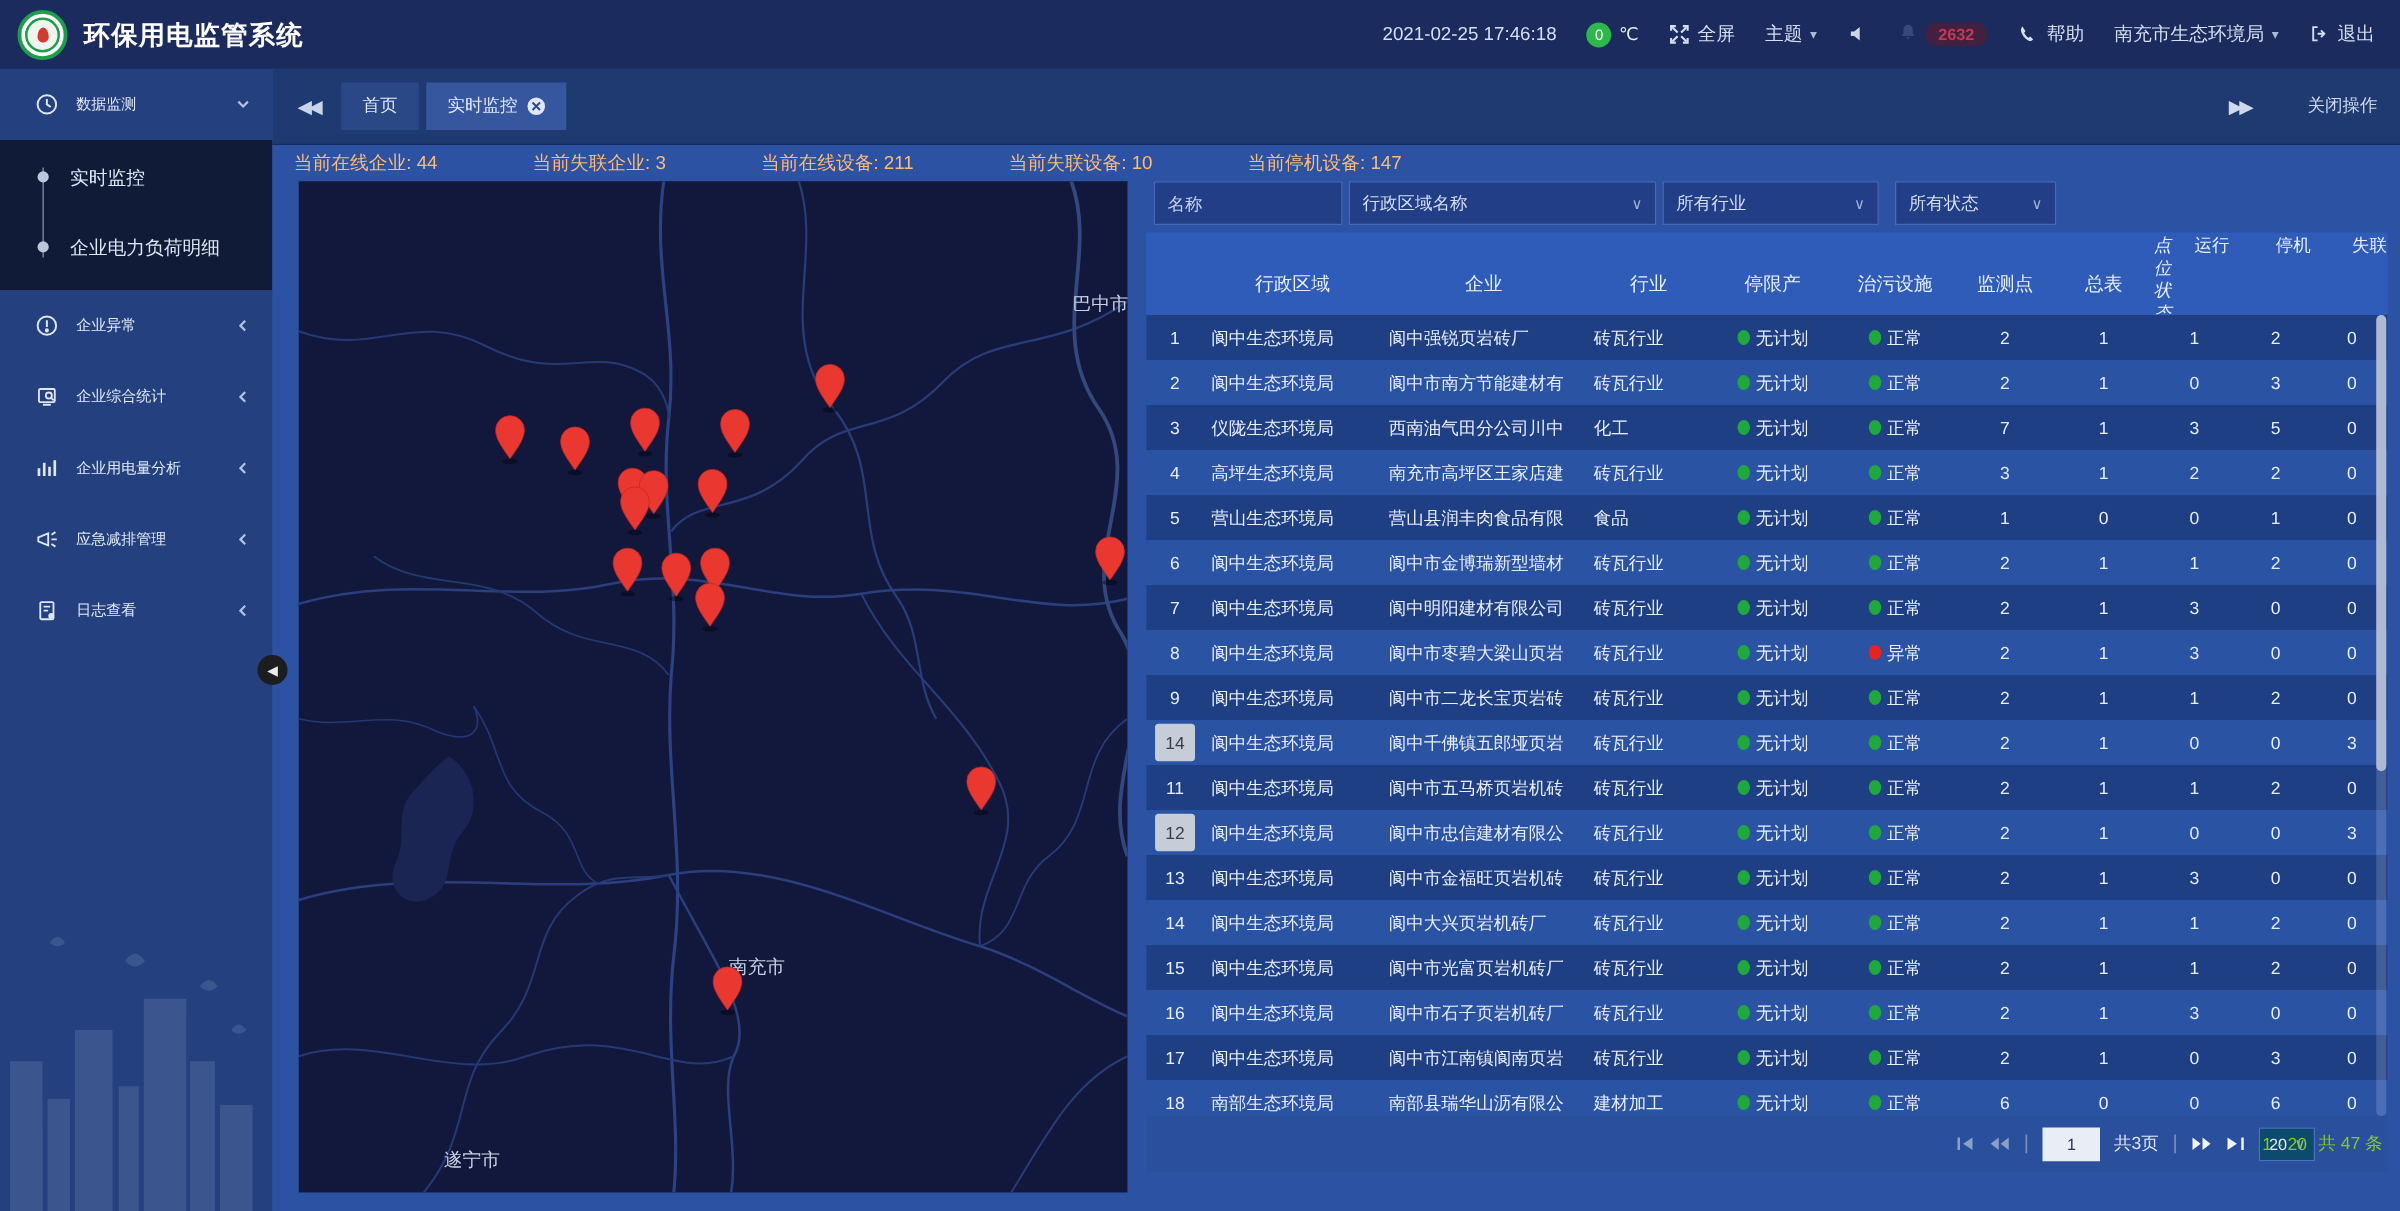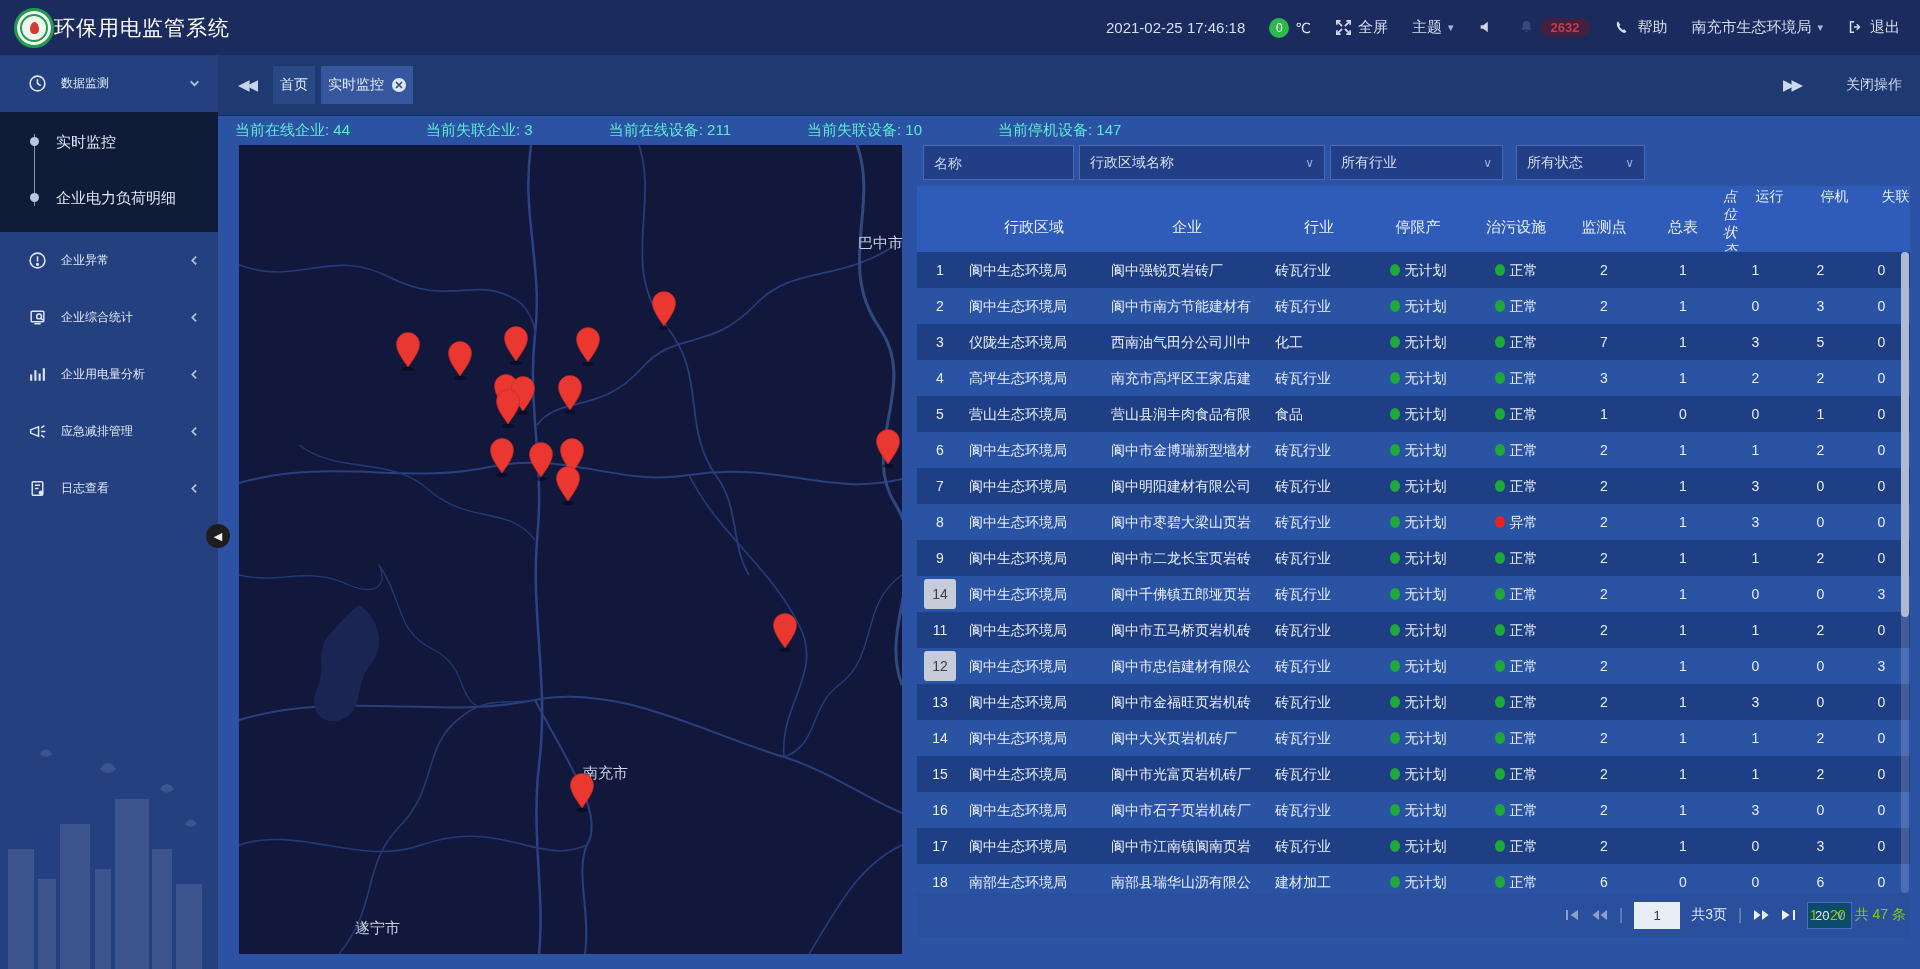--- a/index.html
+++ b/index.html
@@ -5,21 +5,21 @@
   html,body{margin:0;padding:0}
   body{
     width:1920px;height:969px;position:relative;overflow:hidden;
     font-family:"Liberation Sans","DejaVu Sans",sans-serif;
     background:#2b52a3;
   }
   
   .header{position:absolute;left:0;top:0;width:1920px;height:55px;background:#1b2b5e;display:flex;align-items:center;z-index:9}
   .logo{width:34px;height:34px;border-radius:50%;background:#eef4ee;border:3px solid #1e9e4a;box-shadow:inset 0 0 0 3px #fff,inset 0 0 0 5px #1e9e4a;margin-left:14px;display:flex;align-items:center;justify-content:center;flex:0 0 auto}
   .logo-core{width:9px;height:12px;background:#d23c30;border-radius:50% 50% 45% 45%/62% 62% 38% 38%}
-  .app-title{color:#ffffff;font-size:21px;font-weight:normal;letter-spacing:1px}
+  .app-title{color:#ffffff;font-size:21px;font-weight:bold;margin-left:13px;letter-spacing:1px}
   .header-right{margin-left:auto;display:flex;align-items:center;gap:24px;margin-right:20px;color:#d6def0;font-size:15px}
   .h-item{display:flex;align-items:center;gap:6px;cursor:pointer;white-space:nowrap}
   .temp-circle{width:20px;height:20px;border-radius:50%;background:#2db84b;color:#fff;font-size:12px;text-align:center;line-height:20px}
   .deg{font-size:14px;color:#e8edf8}
   .caret{font-size:11px;color:#aab8da}
   .bell{color:#39477c;font-size:15px}
   .badge-pill{background:#43203f;color:#c43a50;border-radius:10px;padding:2px 11px;font-size:13px;font-weight:bold}
   .hdr-ico{display:inline-flex;width:17px;height:17px}
   
   .sidebar{position:absolute;left:0;top:55px;width:218px;height:914px;background:#24407e;overflow:hidden}
@@ -27,28 +27,28 @@
   .side-item .icon18{width:19px;height:19px;margin-right:14px;flex:0 0 19px}
   .side-item .chev{margin-left:auto;opacity:.85;display:inline-flex}
   .submenu{background:#101b38;position:relative;padding:2px 0 6px}
   .submenu::before{content:"";position:absolute;left:34px;top:22px;bottom:26px;width:1px;background:#8b95b3}
   .sub-item{height:56px;display:flex;align-items:center;padding-left:56px;color:#dfe6f5;font-size:15px;position:relative;cursor:pointer}
   .sub-item .dot{position:absolute;left:30px;top:23px;width:9px;height:9px;border-radius:50%;background:#bcc5da}
   .watermark{position:absolute;bottom:0;left:0;opacity:.14}
   
   .tabbar{position:absolute;left:218px;top:55px;width:1702px;height:60px;background:#1f3a70;display:flex;align-items:center;border-bottom:1px solid #182c5c}
   .tab-collapse{color:#c9d4ea;font-size:15px;margin:0 18px 0 20px;letter-spacing:-3px;cursor:pointer}
-  .tab{height:38px;margin-right:6px;padding:0 7px;background:#2a4885;color:#dfe8f8;font-size:14px;display:flex;align-items:center;gap:8px;cursor:pointer}
+  .tab{height:38px;margin-right:6px;padding:0 17px;background:#2a4885;color:#dfe8f8;font-size:14px;display:flex;align-items:center;gap:8px;cursor:pointer}
   .tab.active{background:#36579e}
   .tab-close{width:14px;height:14px;border-radius:50%;background:#dfe7f5;display:inline-flex;align-items:center;justify-content:center}
   .tabbar-right{margin-left:auto;display:flex;align-items:center;gap:46px;margin-right:18px;color:#cfd9ee;font-size:14px}
   .tab-expand{letter-spacing:-3px;font-size:15px;cursor:pointer}
   
   .content{position:absolute;left:218px;top:116px;width:1702px;height:853px;background:#2b52a3}
-  .statsbar{position:absolute;left:17px;top:5px;display:flex;gap:76px;color:#5eead4;font-size:15px;white-space:nowrap}
+  .statsbar{position:absolute;left:17px;top:5px;display:flex;gap:76px;color:#fdba74;font-size:15px;white-space:nowrap}
   .map{position:absolute;left:21px;top:29px;width:663px;height:809px;background:#12183c;cursor:grab}
   .collapse-btn{position:absolute;left:-12px;top:408px;width:24px;height:24px;border-radius:50%;background:#1d1d1f;color:#ececec;display:flex;align-items:center;justify-content:center;font-size:11px;z-index:8;cursor:pointer}
   
   :root{--cols:46px 142px 164px 100px 98px 98px 78px 80px 65px 65px 57px;}
   .panel{position:absolute;left:699px;top:29px;width:993px;height:824px}
   .filters{position:absolute;left:0;top:0;height:35px;width:993px;display:flex}
   .fbox{height:35px;background:#213e86;border:1px solid #4b69b5;color:#d5def2;font-size:14px;box-sizing:border-box;display:flex;align-items:center;padding:0 10px;justify-content:space-between}
   .f-name{width:151px;margin-left:6px;background:#213e86;border:1px solid #4b69b5;color:#d5def2}
   input.f-name{outline:none;padding:0 10px;box-sizing:border-box;height:35px;font-size:14px;font-family:inherit}
   input.f-name::placeholder{color:#c6d2ee;opacity:1}

